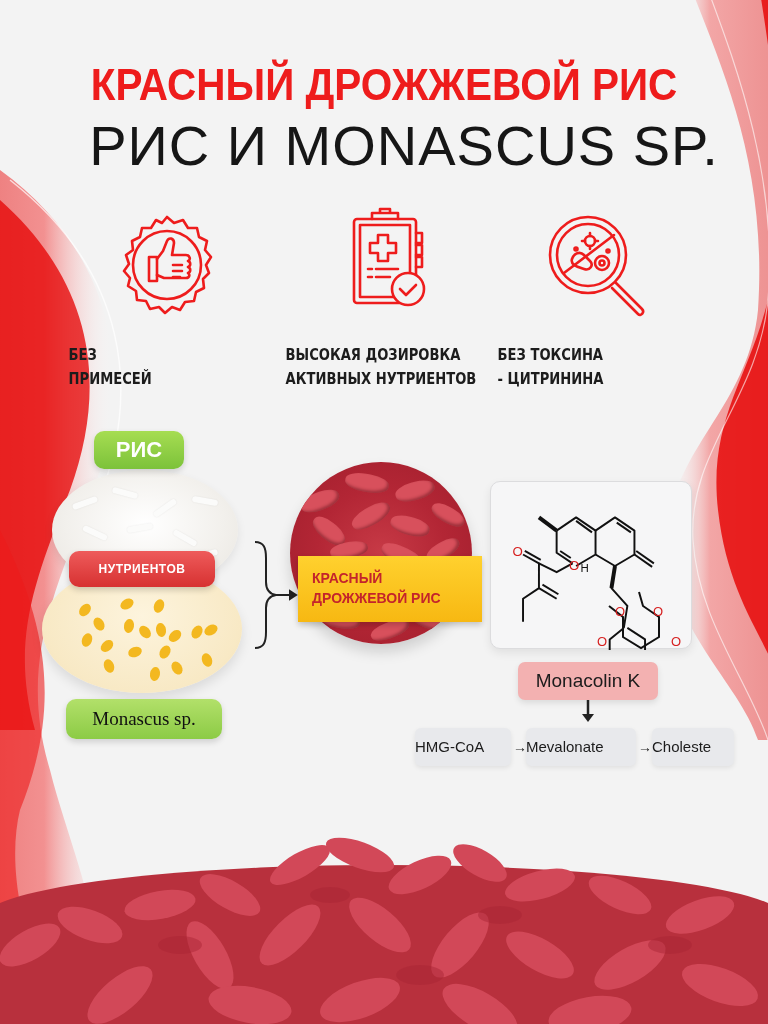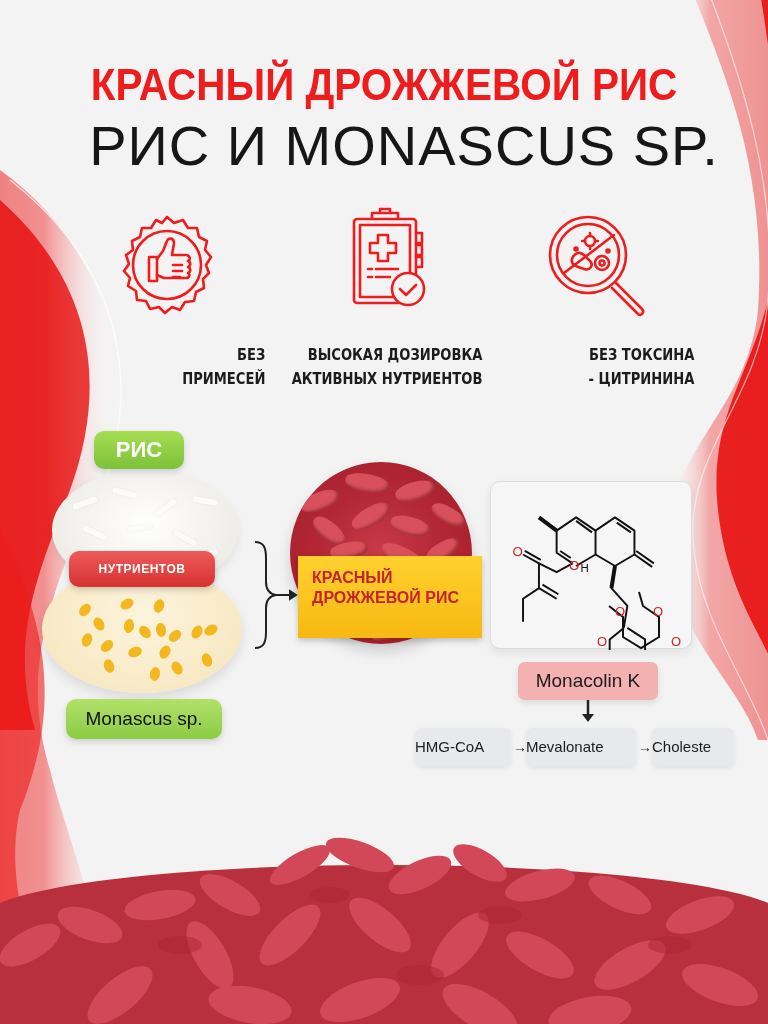--- a/index.html
+++ b/index.html
@@ -19,21 +19,21 @@
     top: 60px; color: #ee1c1c; font-weight: 700; font-size: 44px;
     letter-spacing: 0px; font-family: "Liberation Sans", sans-serif;
     transform: scaleX(0.92);
   }
   .title-2 {
     top: 113px; color: #161616; font-weight: 400; font-size: 56px;
     letter-spacing: 1px;
     padding-left: 40px;
   }
 
-  .feature { position: absolute; width: 240px; text-align: right; }
+  .feature { position: absolute; width: 240px; text-align: left; }
   .feature .icon { width: 120px; height: 120px; margin: 0 auto; display: block; }
   .feature .label {
     margin-top: 18px; font-family: "DejaVu Sans", sans-serif; font-weight: 700;
     font-size: 16px; line-height: 24px; color: #1c1c1c; letter-spacing: 0px;
     transform: scaleX(0.82);
   }
   .feat-1 { left: 47px; top: 205px; }
   .feat-2 { left: 264px; top: 205px; }
   .feat-3 { left: 476px; top: 205px; }
 
@@ -64,37 +64,38 @@
   }
   .pill-ferment {
     left: 69px; top: 551px; width: 146px; height: 36px; line-height: 36px;
     background: linear-gradient(#ee5b5b, #d73131); color: #fff; font-size: 12px; letter-spacing: 0.5px;
     box-shadow: 0 3px 6px rgba(0,0,0,0.18);
   }
   .pill-monascus {
     left: 66px; top: 699px; width: 156px; height: 40px; line-height: 40px;
     background: linear-gradient(#b2e06a, #8ccb45); color: #111; font-size: 19px; font-weight: 400;
     box-shadow: 0 3px 6px rgba(0,0,0,0.15);
+    font-family: Liberation Serif, serif;
   }
 
   .bracket { position: absolute; left: 250px; top: 540px; width: 50px; height: 110px; }
 
   .product-circle {
     position: absolute; left: 290px; top: 462px; width: 182px; height: 182px;
     border-radius: 50%; overflow: hidden;
     background: radial-gradient(circle at 50% 50%, #c73a46 0%, #b32635 50%, #a01e2c 100%);
     box-shadow: 0 8px 14px rgba(0,0,0,0.15);
   }
   .seed { position: absolute; border-radius: 45%; background: #d8505c; box-shadow: inset -2px -2px 3px rgba(90,10,20,0.45); }
   .product-label {
-    position: absolute; left: 298px; top: 556px; width: 184px; height: 82px;
+    position: absolute; left: 298px; top: 556px; width: 184px; height: 66px;
     background: linear-gradient(#ffd12e, #f7b812);
     box-shadow: 0 3px 6px rgba(0,0,0,0.2);
     padding: 12px 4px 0 14px;
-    color: #c4242b; font-weight: 700; font-size: 16px; line-height: 20px;
+    color: #c4242b; font-weight: 700; font-size: 14px; line-height: 20px;
   }
 
   .molecule-card {
     position: absolute; left: 490px; top: 481px; width: 202px; height: 168px;
     background: #f6f6f7; border: 1px solid #dcdcde; border-radius: 10px;
     box-shadow: 0 4px 10px rgba(0,0,0,0.08);
   }
 
   .monacolin {
     position: absolute; left: 518px; top: 662px; width: 140px; height: 38px; line-height: 38px;

